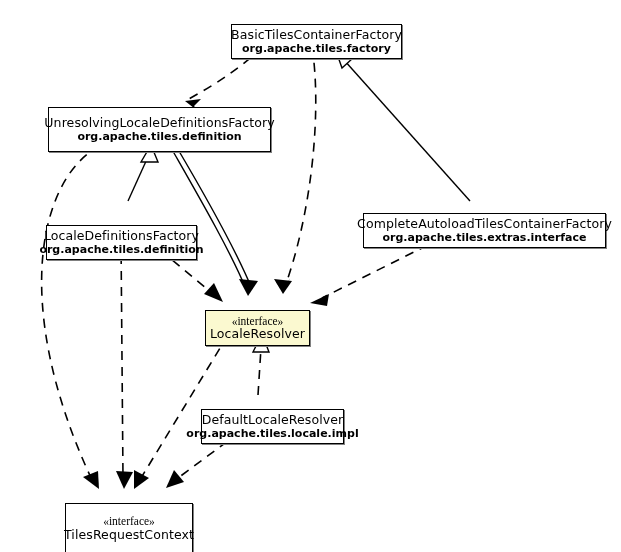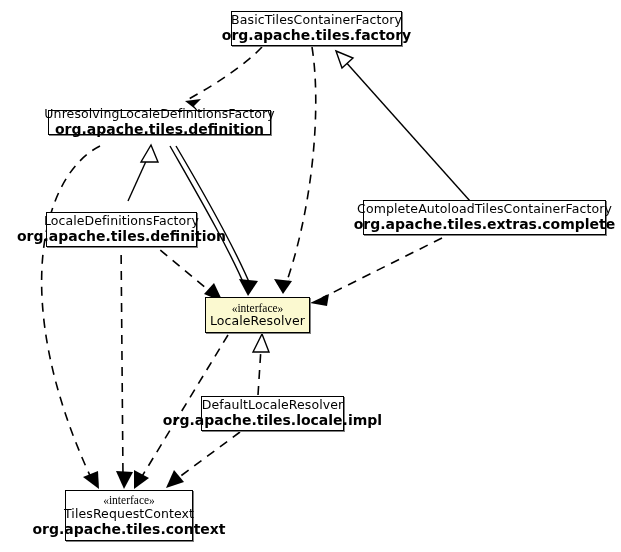--- a/index.html
+++ b/index.html
@@ -32,38 +32,39 @@
     box-sizing: border-box;
     border: 1px solid #000000;
     background: #ffffff;
     text-align: center;
     display: flex;
     flex-direction: column;
     justify-content: center;
     align-items: center;
     line-height: 1.12;
     box-shadow: 1px 1px 0 0 #808080;
+    margin-top: 13px;
   }
   .node.highlight {
     background: #fbf9d0;
   }
   .stereotype {
     font-size: 11.5px;
     color: #000000;
     white-space: nowrap;
     font-family: Liberation Serif, serif;
   }
   .node-title {
     font-size: 12.5px;
     color: #000000;
     white-space: nowrap;
     letter-spacing: 0.1px;
   }
   .node-pkg {
-    font-size: 14px;
+    font-size: 11px;
     font-weight: bold;
     color: #000000;
     white-space: nowrap;
     margin-top: 1px;
   }
 </style>
 </head>
 <body>
 
 <div id="diagram">
@@ -132,44 +133,43 @@
       <path d="M 166 488 L 174 470 L 184 482 Z" fill="#000"></path>
     </g>
 
   </svg>
 
   <div class="node" style="left:231px; top:11px; width:171px; height:35px;">
     <div class="node-title">BasicTilesContainerFactory</div>
     <div class="node-pkg">org.apache.tiles.factory</div>
   </div>
 
-  <div class="node" style="left:48px; top:110px; width:223px; height:25px;">
+  <div class="node" style="left:48px; top:94px; width:223px; height:45px;">
     <div class="node-title">UnresolvingLocaleDefinitionsFactory</div>
     <div class="node-pkg">org.apache.tiles.definition</div>
   </div>
 
   <div class="node" style="left:46px; top:212px; width:151px; height:35px;">
     <div class="node-title">LocaleDefinitionsFactory</div>
     <div class="node-pkg">org.apache.tiles.definition</div>
   </div>
 
   <div class="node" style="left:363px; top:200px; width:243px; height:35px;">
     <div class="node-title">CompleteAutoloadTilesContainerFactory</div>
-    <div class="node-pkg">org.apache.tiles.extras.complete</div>
+    <div class="node-pkg">org.apache.tiles.extras.interface</div>
   </div>
 
   <div class="node highlight" style="left:205px; top:297px; width:105px; height:36px;">
     <div class="stereotype">«interface»</div>
     <div class="node-title">LocaleResolver</div>
   </div>
 
   <div class="node" style="left:201px; top:396px; width:143px; height:35px;">
     <div class="node-title">DefaultLocaleResolver</div>
     <div class="node-pkg">org.apache.tiles.locale.impl</div>
   </div>
 
   <div class="node" style="left:65px; top:490px; width:128px; height:51px;">
     <div class="stereotype">«interface»</div>
     <div class="node-title">TilesRequestContext</div>
-    <div class="node-pkg">org.apache.tiles.context</div>
   </div>
 
 </div>
 
 </body></html>

